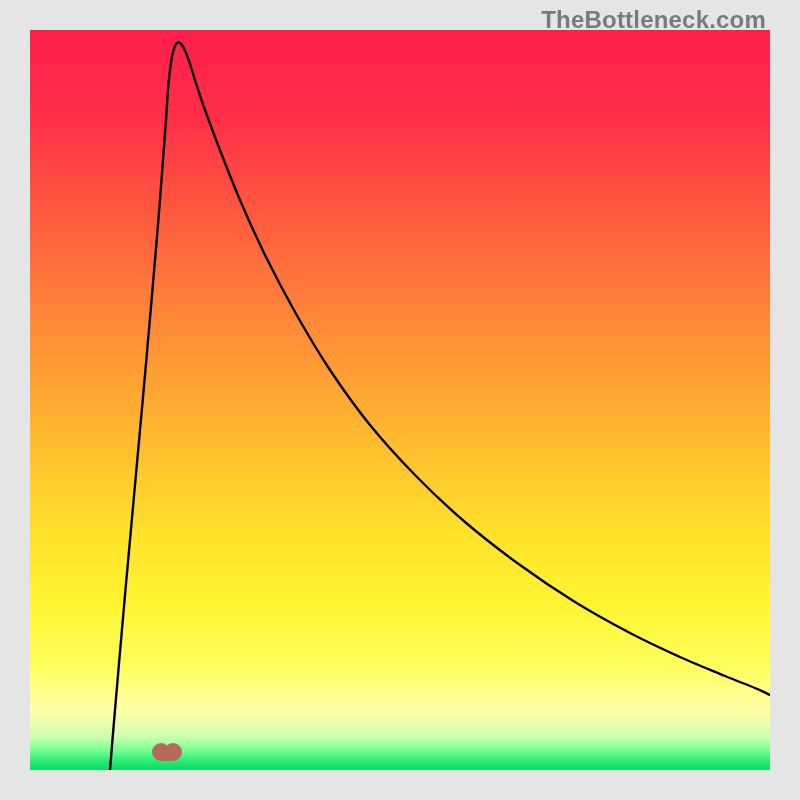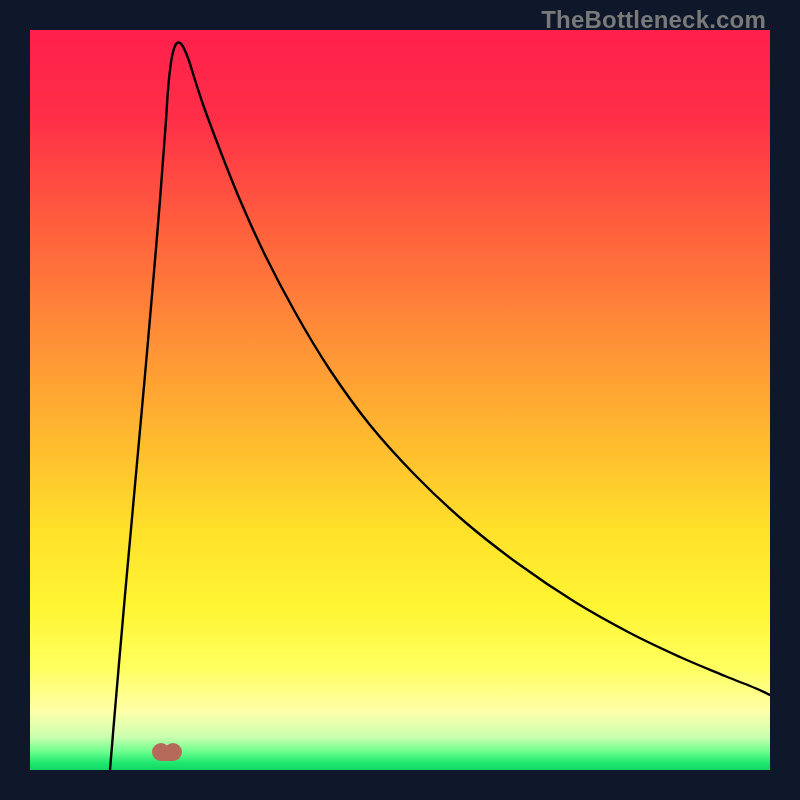--- a/index.html
+++ b/index.html
@@ -10,21 +10,21 @@
     background: #000;
     overflow: hidden;
     font-family: Arial, Helvetica, sans-serif;
   }
   .frame {
     position: absolute;
     left: 0;
     top: 0;
     width: 800px;
     height: 800px;
-    background: #0f172a;
+    background: #e5e5e5;
   }
   .plot-area {
     position: absolute;
     left: 30px;
     top: 30px;
     width: 740px;
     height: 740px;
     overflow: hidden;
   }
   .gradient {

